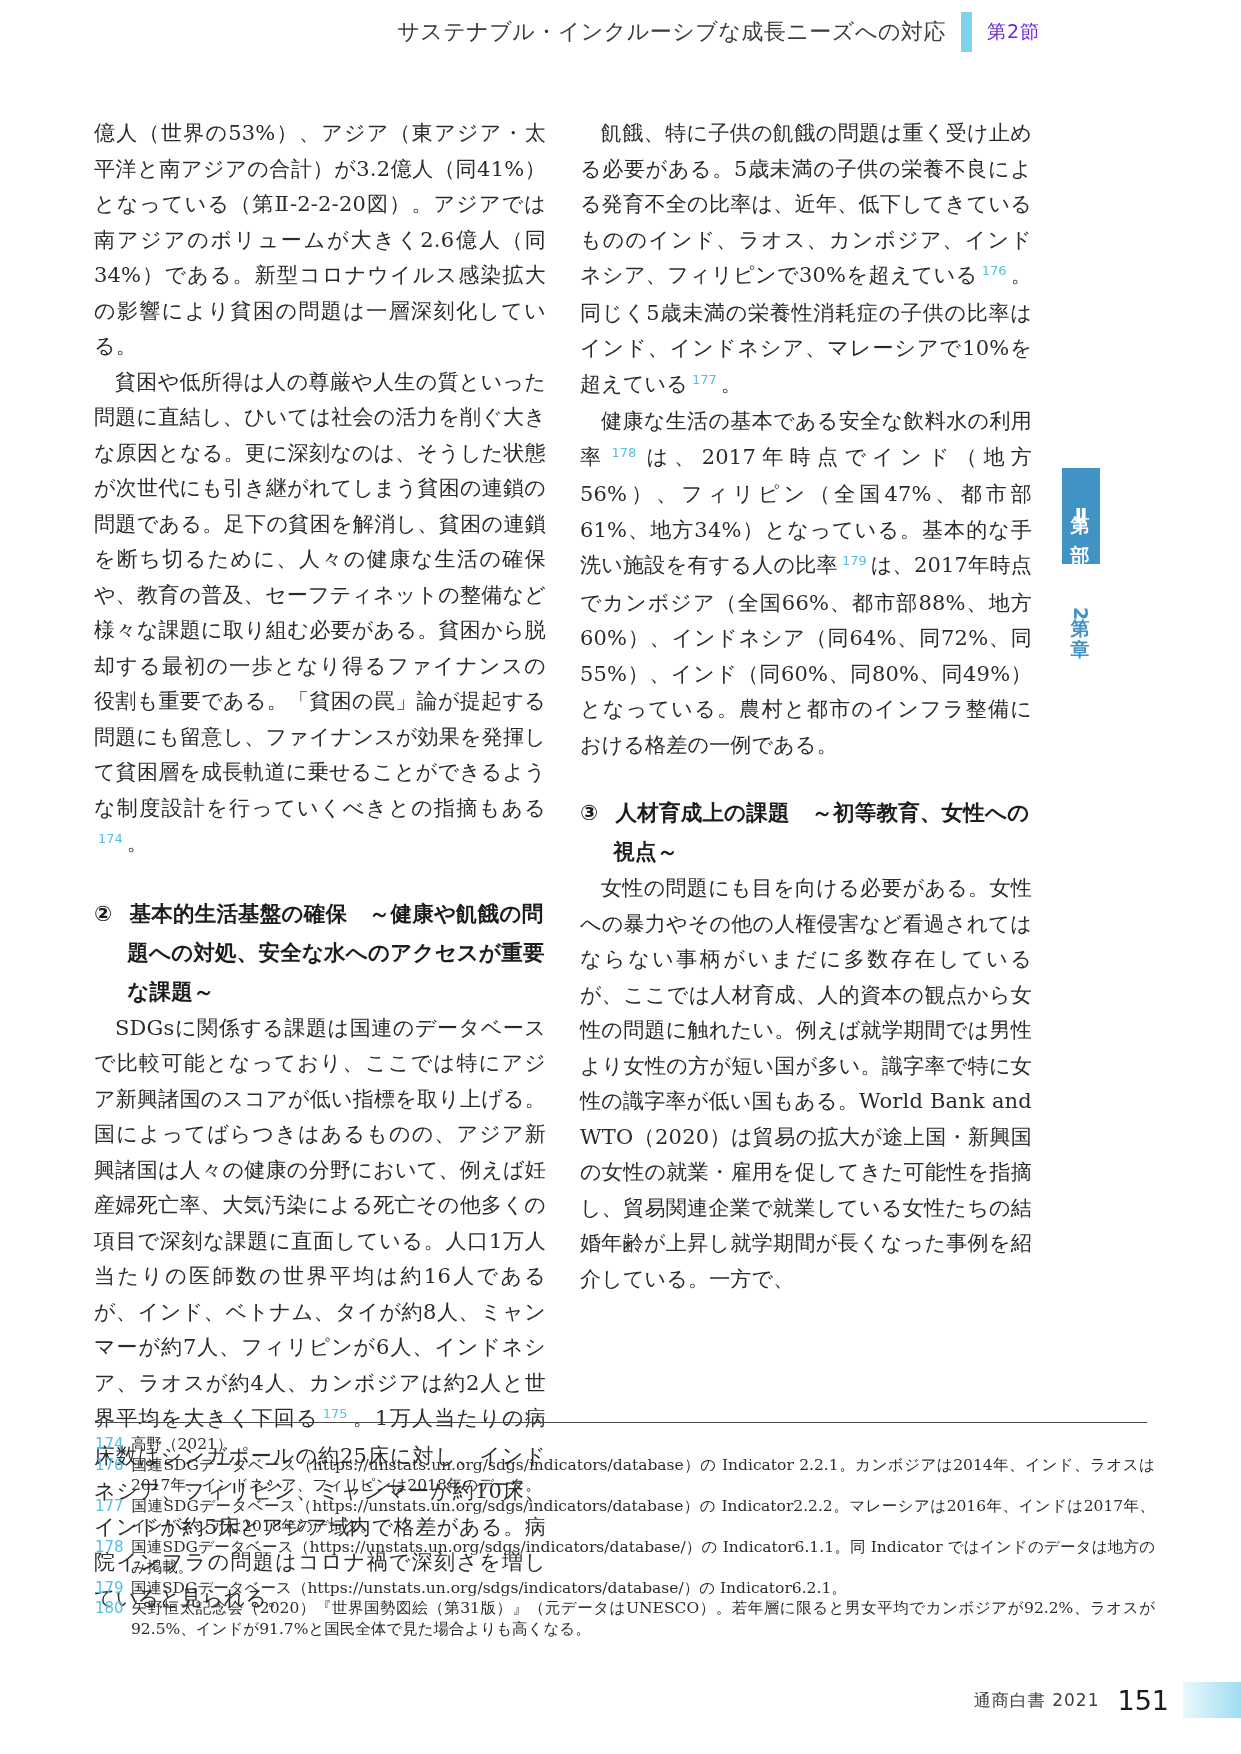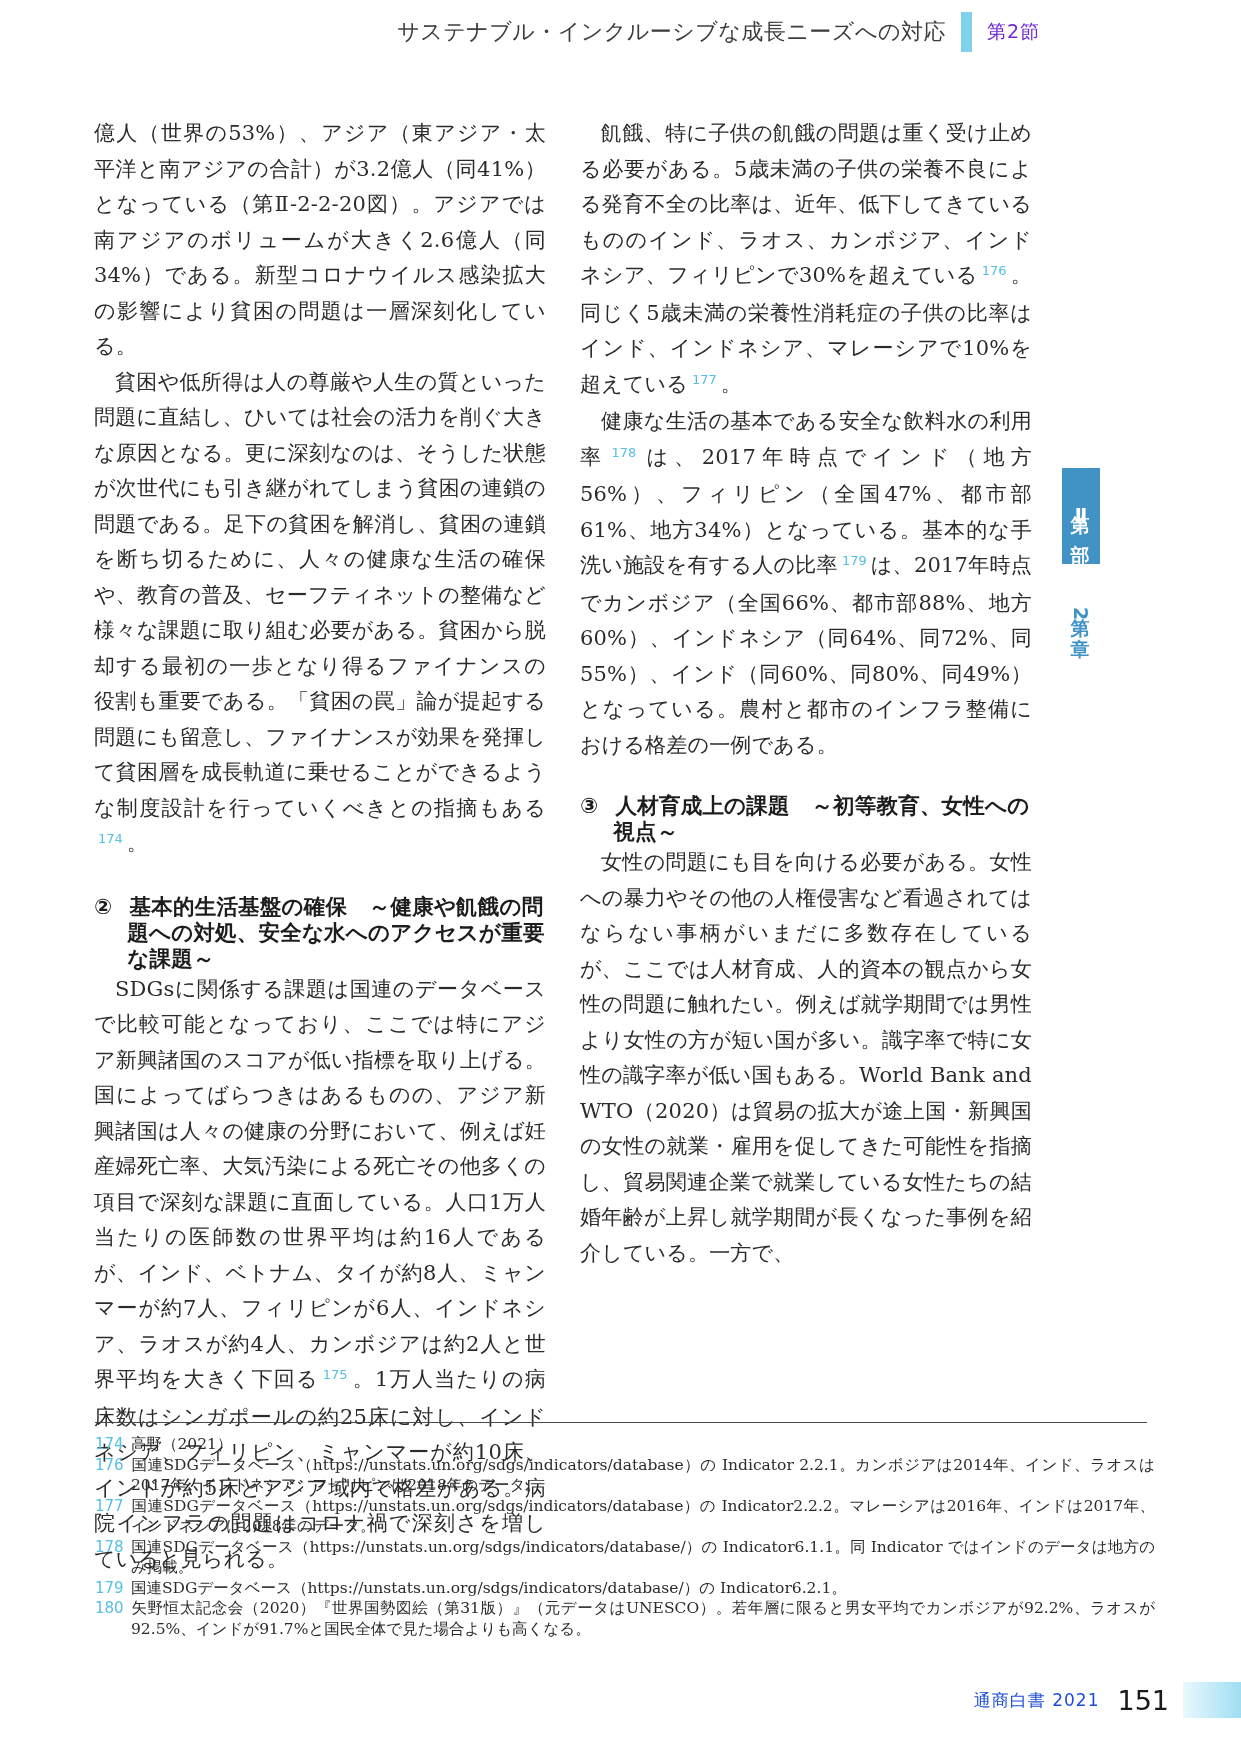--- a/index.html
+++ b/index.html
@@ -26,21 +26,21 @@
   .col-left{left:94px;}
   .col-right{left:580px;}
   .col p.body-p{margin:0;}
   .col p.indent{text-indent:1em;}
   .fn-ref{
     color:#56bfe4; font-family:"DejaVu Sans","Liberation Sans",sans-serif;
     font-size:13px; position:relative; top:-7px; margin:0 4px; letter-spacing:0;
   }
   .sec-heading{
     font-family:"DejaVu Sans","Liberation Sans",sans-serif; font-weight:700;
-    font-size:21.5px; line-height:26px; color:#1d1d1d;
+    font-size:21.5px; line-height:39px; color:#1d1d1d;
     margin:30px 0 0 0; padding-left:1.55em; text-indent:-1.55em; text-align:left;
   }
   .sec-num{margin-right:.8em;}
   
   .tab-part{
     position:absolute; right:141px; top:468px; width:38px; height:96px;
     background:#4193c6; color:#fff;
     writing-mode:vertical-rl; -webkit-writing-mode:vertical-rl;
     font-family:"DejaVu Sans","Liberation Sans",sans-serif; font-weight:700; font-size:19px;
     display:flex; align-items:center; justify-content:center; letter-spacing:3px;
@@ -62,21 +62,21 @@
   .fn-num{
     display:inline-block; width:30px; margin-right:6px; text-indent:0;
     color:#56bfe4; font-family:"DejaVu Sans","Liberation Sans",sans-serif; font-size:15px;
   }
   
   .footer{
     position:absolute; top:1682px; left:0; right:0; height:36px;
     display:flex; justify-content:flex-end; align-items:center;
     font-family:"DejaVu Sans","Liberation Sans",sans-serif;
   }
-  .footer-book{color:#1d4ed8; font-size:17px; letter-spacing:1px;}
+  .footer-book{color:#404040; font-size:17px; letter-spacing:1px;}
   .footer-page{color:#1a1a1a; font-size:27px; margin-left:18px; margin-right:14px;}
   .footer-block{width:58px; height:36px; background:linear-gradient(90deg,#eaf8fd 0%,#9fdef2 100%);}
 </style>
 </head>
 <body>
 
 <div class="page">
 
   <header class="header">
     <span class="header-title">サステナブル・インクルーシブな成長ニーズへの対応</span>

